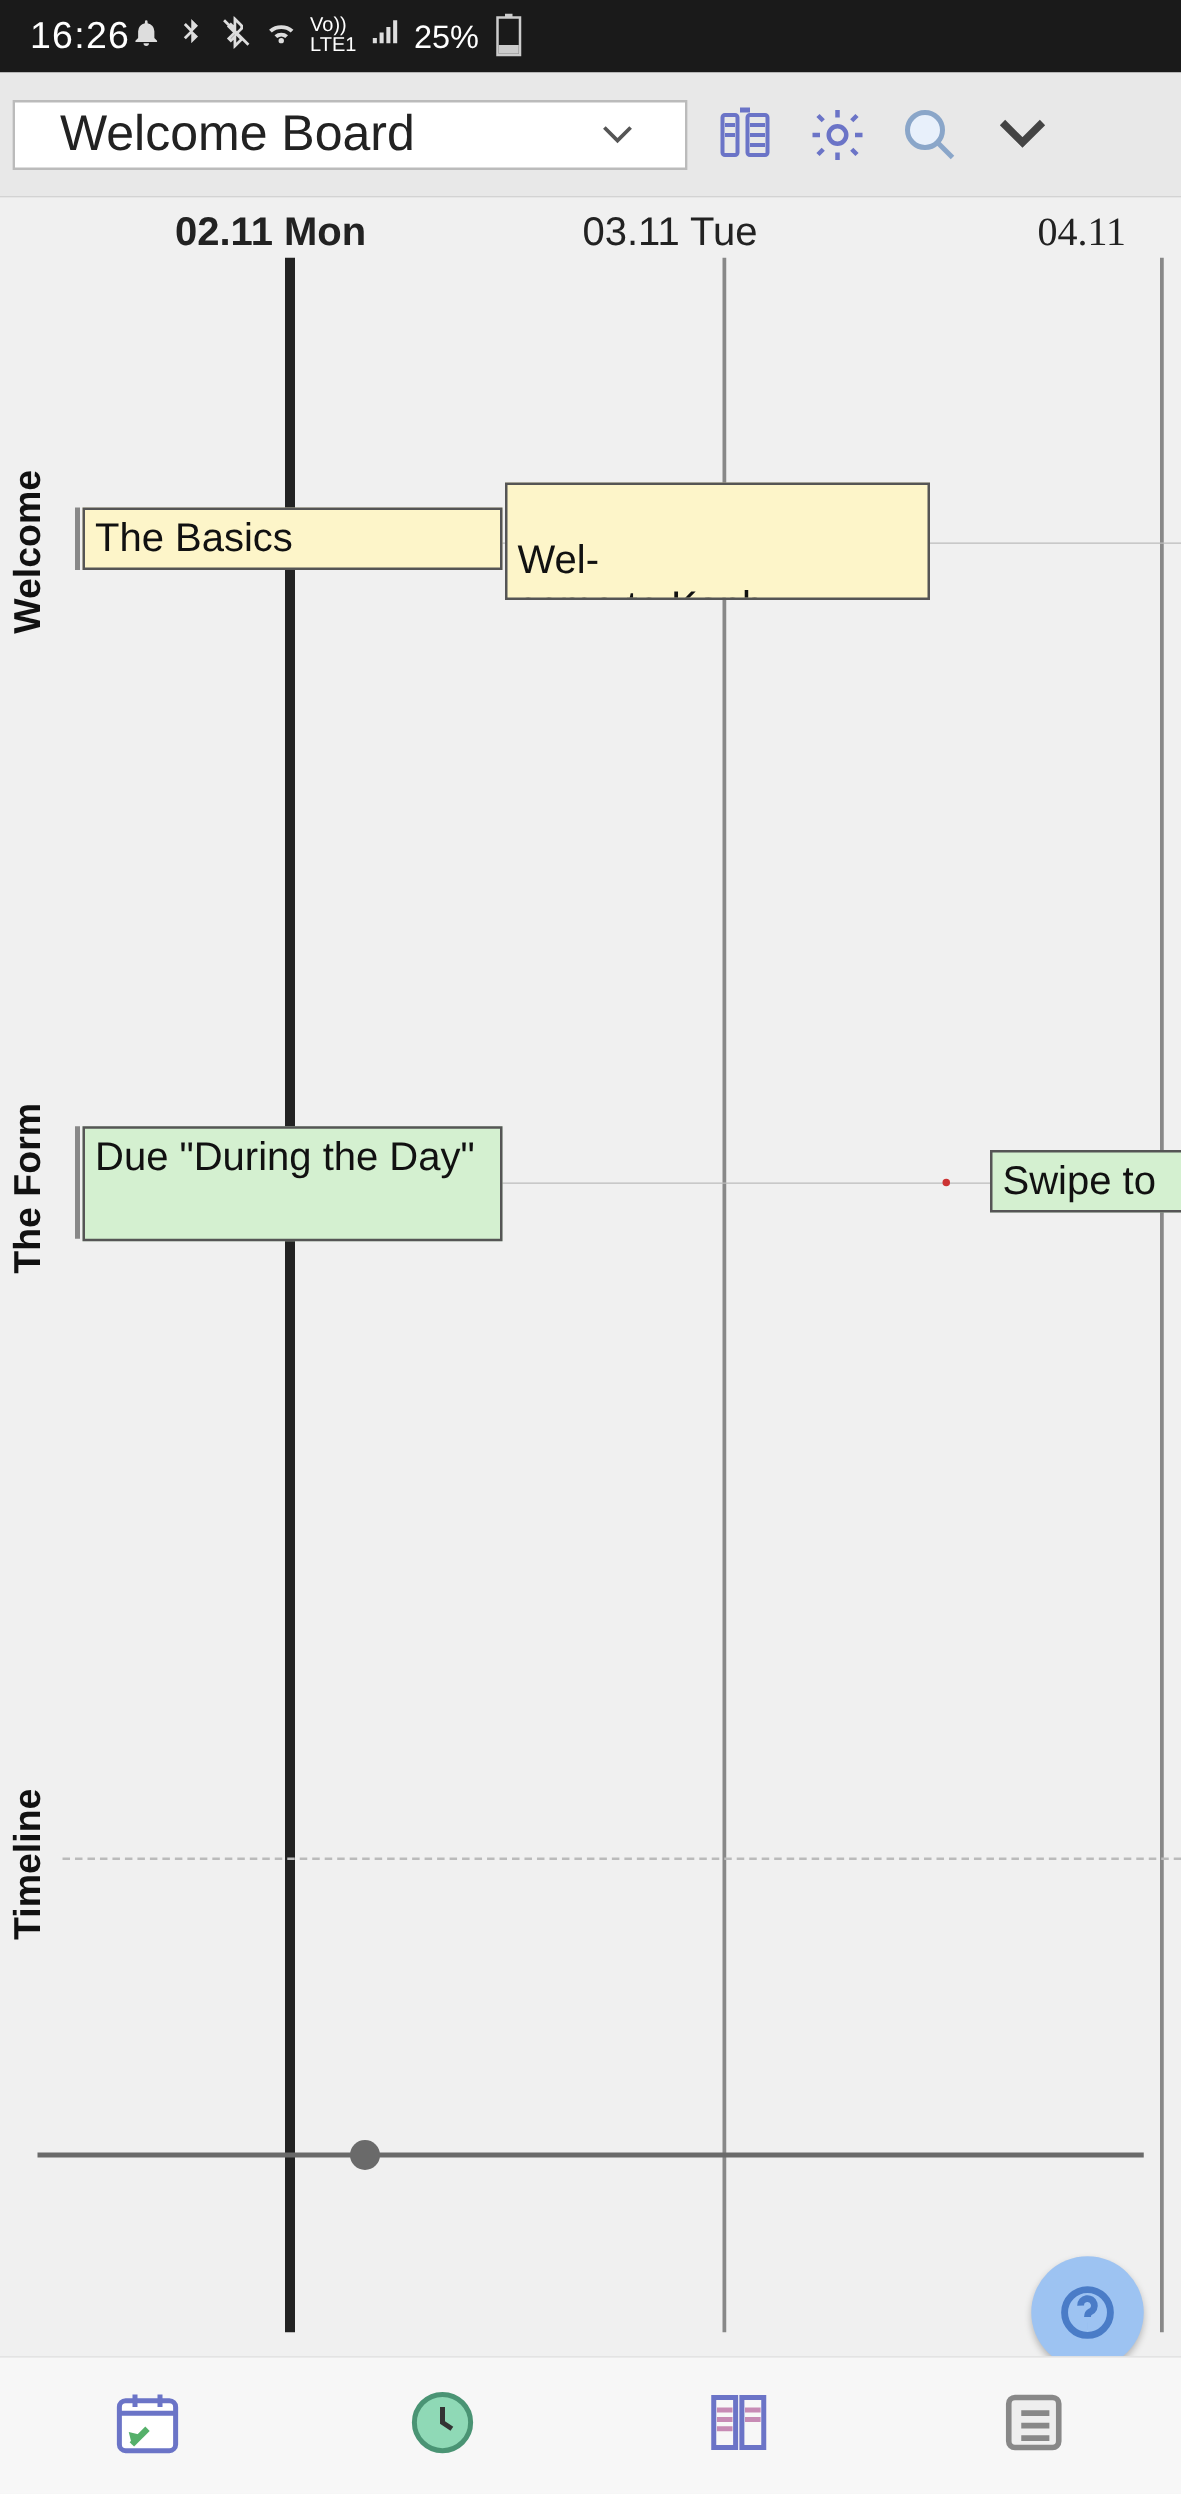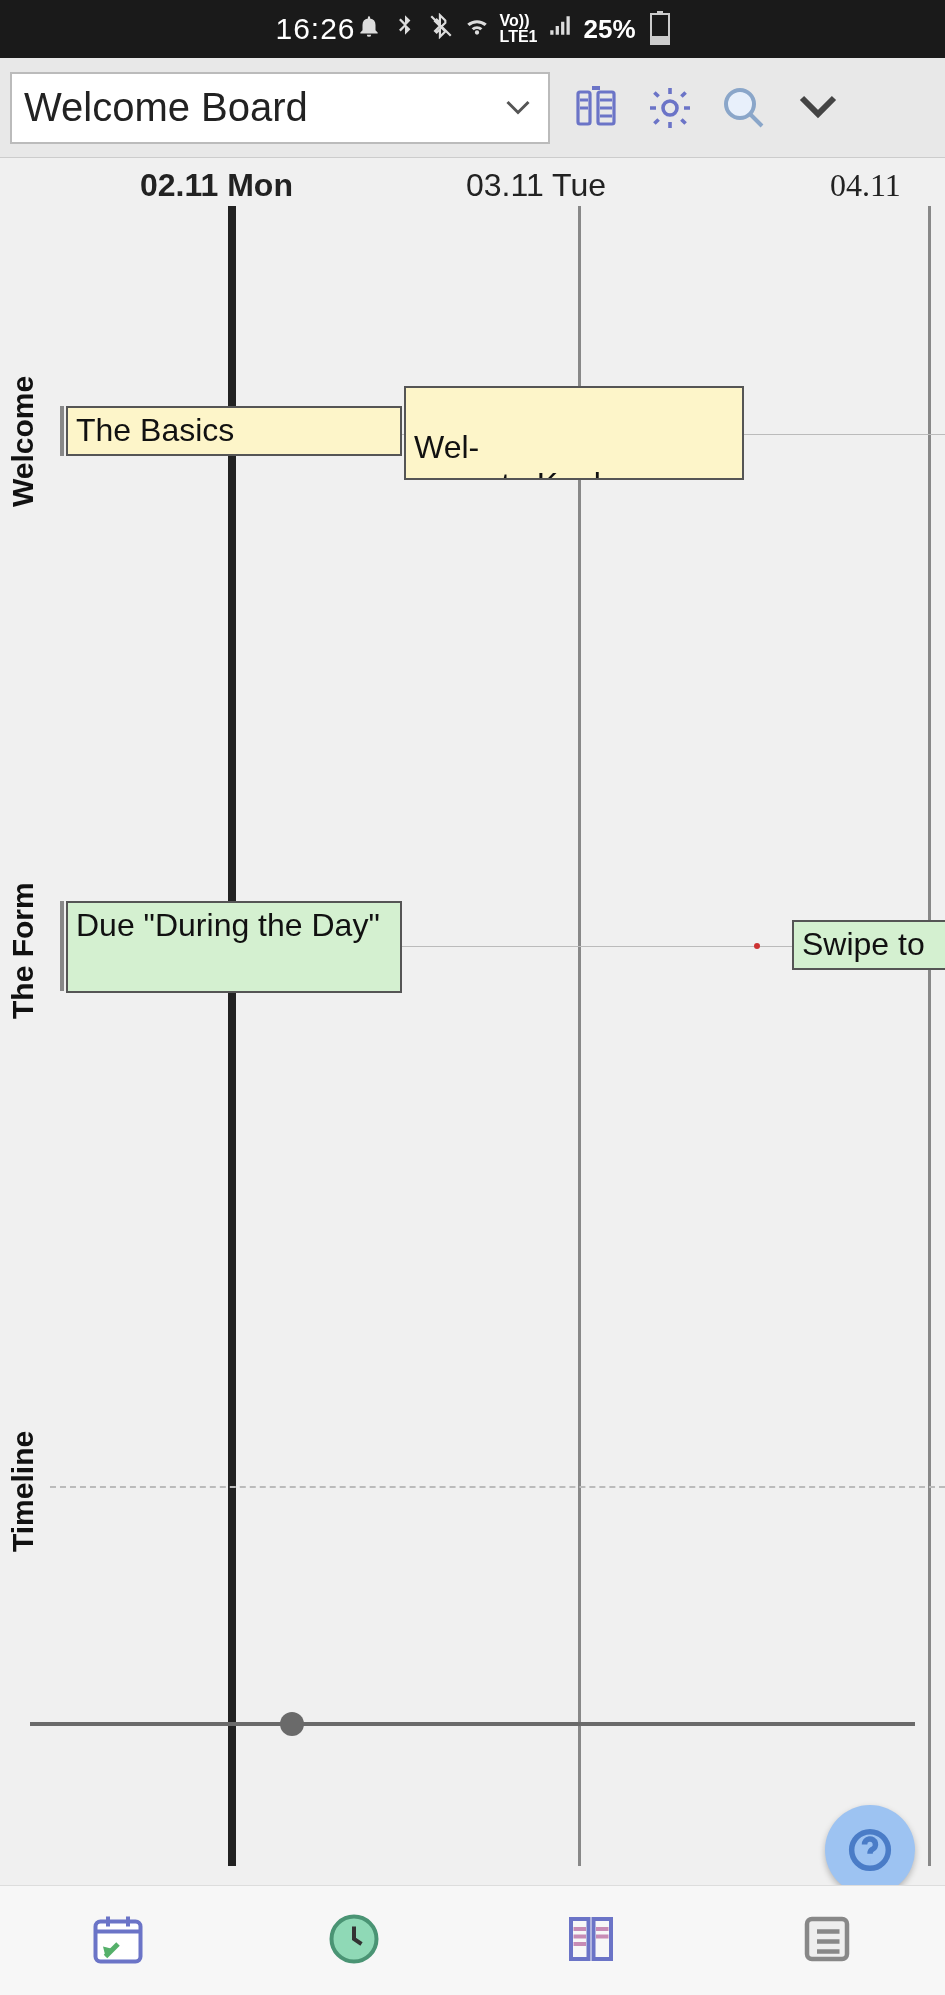--- a/index.html
+++ b/index.html
@@ -1,39 +1,39 @@
 <!DOCTYPE html>
 <html><head>
 <meta charset="utf-8">
 <style>
   * { margin: 0; padding: 0; box-sizing: border-box; }
   html, body { width: 945px; height: 1995px; font-family: Arial, Helvetica, sans-serif; background: #f0f0f0; overflow: hidden; }
 
   
   .status-bar {
     width: 100%; height: 58px; background: #1a1a1a; color: #fff;
-    display: flex; align-items: center; justify-content: center;
+    display: flex; align-items: center; justify-content: flex-start;
     padding: 0 24px; font-size: 30px;
   }
   .status-left { font-weight: 400; letter-spacing: 1px; }
-  .status-right { display: flex; align-items: center; gap: 10px; font-size: 26px; font-weight: bold; }
+  .status-right { display: flex; align-items: center; gap: 10px; font-size: 26px; }
   .status-right svg { width: 26px; height: 26px; fill: #ddd; }
   .battery-box { width: 20px; height: 32px; border: 2px solid #ccc; display: inline-block; position: relative; margin-left: 4px; }
   .battery-box::before { content:''; position:absolute; bottom:0; left:0; right:0; height:25%; background:#ccc; }
   .battery-box::after { content:''; position:absolute; top:-4px; left:5px; right:5px; height:3px; background:#ccc; }
 
   
   .toolbar {
     width: 100%; height: 100px; background: #e8e8e8; border-bottom: 1px solid #ccc;
     display: flex; align-items: center; padding: 0 10px; gap: 18px;
   }
   .board-select {
-    flex: 0 0 540px; height: 72px; background: #fff; border: 2px solid #bbb;
+    flex: 0 0 540px; height: 56px; background: #fff; border: 2px solid #bbb;
     display: flex; align-items: center; justify-content: space-between;
-    padding: 0 12px; font-size: 40px; color: #222;
+    padding: 0 36px; font-size: 40px; color: #222;
   }
   .board-select .chev { width: 36px; height: 36px; }
   .tool-icon { width: 56px; height: 56px; display:flex; align-items:center; justify-content:center; }
   .tool-icon svg { width: 48px; height: 48px; }
 
   
   .date-header {
     width: 100%; height: 48px; background: #f0f0f0; display: flex;
     font-size: 32px; color: #222; align-items: flex-end; padding-bottom: 2px;
   }

